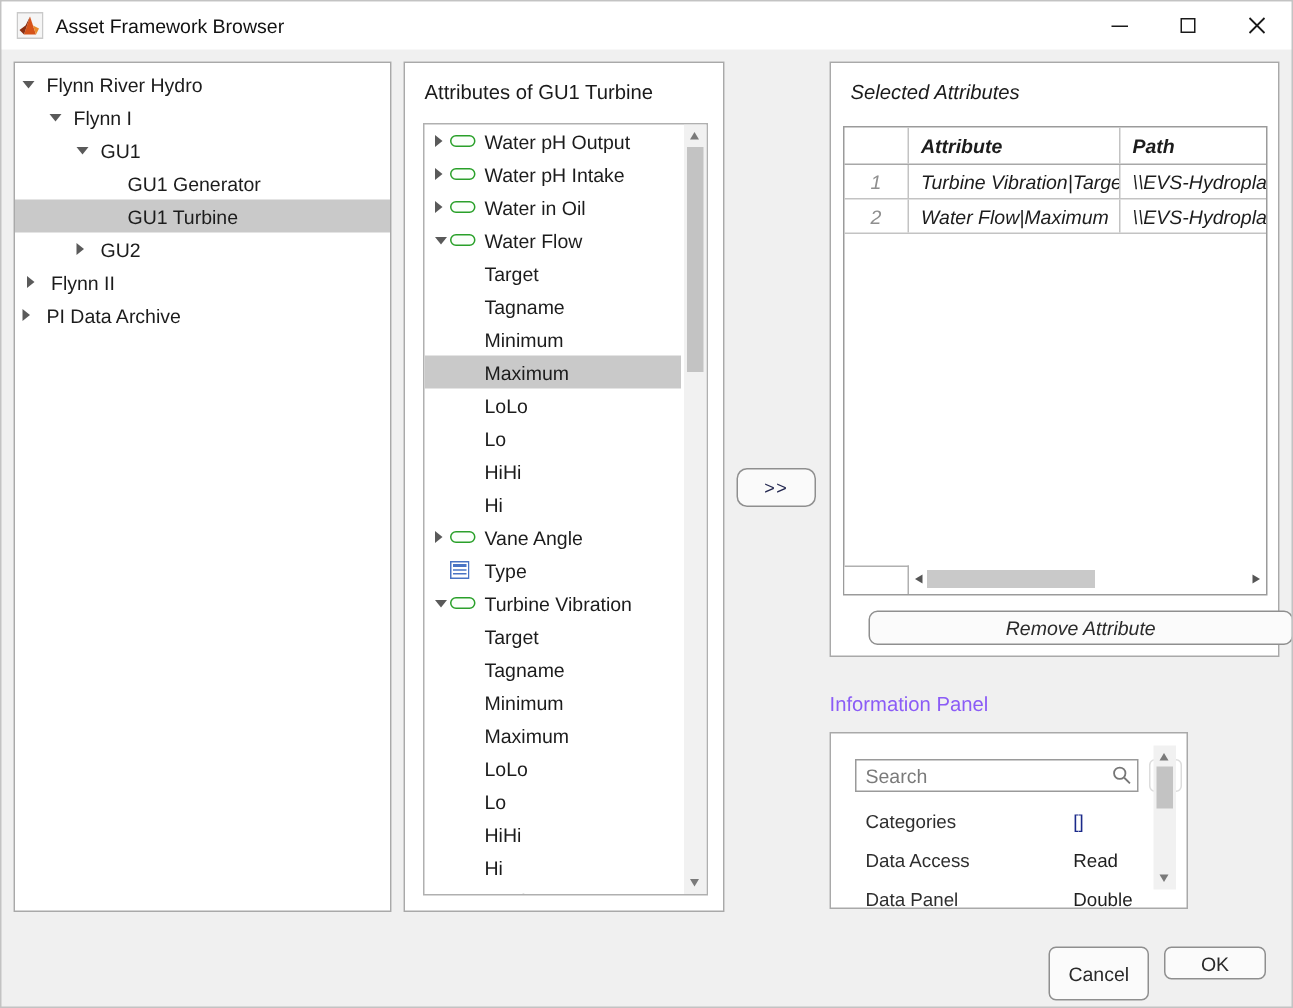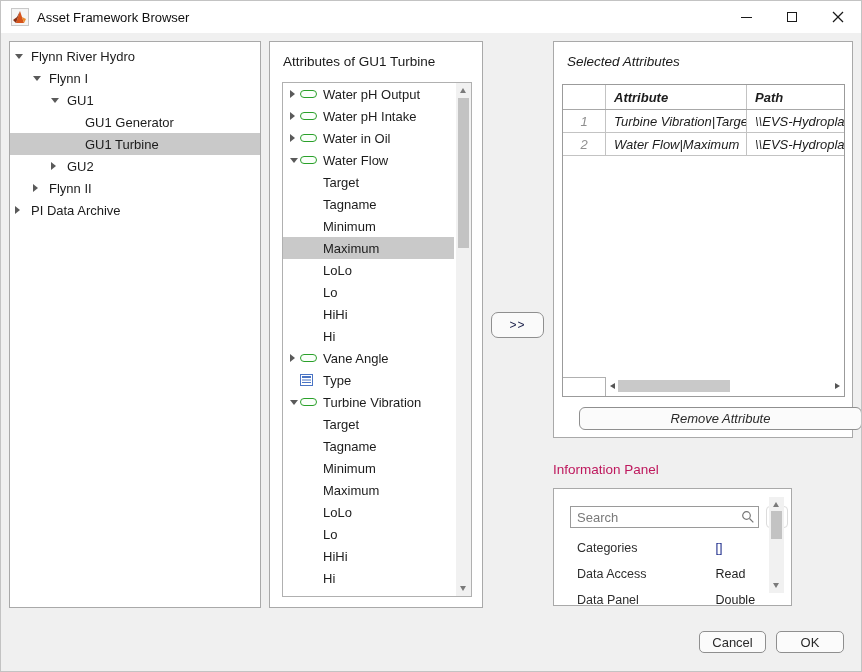--- a/index.html
+++ b/index.html
@@ -65,41 +65,41 @@
   #tbl-hscroll { position:absolute; left:0; right:0; bottom:0; height:20px; display:flex; align-items:center; }
   #tbl-corner { width:43px; height:19px; flex:none; border:1px solid #b0b0b0; border-left:none; border-bottom:none; background:#fff; }
   .hsb { position:relative; flex:1; height:100%; }
   .hsb .thumb { position:absolute; top:4px; height:12px; background:#c9c9c9; }
   .hsb-l { position:absolute; left:4px; top:7px; width:0; height:0; border-top:3.5px solid transparent; border-bottom:3.5px solid transparent; border-right:5px solid #555; }
   .hsb-r { position:absolute; right:4px; top:7px; width:0; height:0; border-top:3.5px solid transparent; border-bottom:3.5px solid transparent; border-left:5px solid #555; }
   .btn { border:1px solid #8f8f8f; border-radius:6px; background:#fbfbfb; color:#2a2a2a; font-size:13px; display:flex; align-items:center; justify-content:center; }
   #removebtn { position:absolute; left:8px; top:365px; width:283px; height:23px;margin-left:17px; }
 
   
-  #infolabel { position:absolute; left:552px; top:461px; font-size:13.5px; color:#be185d; }
+  #infolabel { position:absolute; left:552px; top:461px; font-size:13.5px; color:#8b5cf6; }
   #infobox { left:552px; top:487px; width:239px; height:118px; overflow:hidden; }
   #searchwrap { position:absolute; left:16px; top:17px; width:189px; height:22px; }
   #searchinput { width:100%; height:100%; border:1px solid #9a9a9a; padding:0 22px 0 6px; font-family:"Liberation Sans", sans-serif; font-size:13px; color:#333; background:#fff; }
   #searchinput::placeholder { color:#7a7a7a; opacity:1; }
   #searchicon { position:absolute; right:4px; top:4px; }
   .iconbtn { position:absolute; width:22px; height:22px; border-radius:4px; display:flex; align-items:center; justify-content:center; }
   #groupbtn { left:212px; top:17px; border:1px solid #dcdcdc; background:#fff; }
   #sortbtn { left:240px; top:17px; border:1px solid #8f8f8f; background:#dedede; }
   .sortglyph { display:flex; align-items:center; }
   .sortletters { display:flex; flex-direction:column; line-height:7px; font-size:8px; color:#444; font-weight:bold; }
   .sortarrow { margin-left:1px; display:flex; flex-direction:column; align-items:center; }
   .sortarrow .stem { width:1px; height:7px; background:#444; }
   .sortarrow .head { width:0; height:0; border-left:2.5px solid transparent; border-right:2.5px solid transparent; border-top:3.5px solid #444; }
   #infoscroll { position:absolute; right:7px; top:8px; width:15px; height:96px; background:#f1f1f1; }
   .prow { position:absolute; left:23px; height:16px; font-size:12.5px; color:#2e2e2e; }
   .prow .pname { display:inline-block; width:135px; }
   .prow .pval { color:#1f1f1f; }
 
   
-  #cancelbtn { position:absolute; left:698px; top:630px; width:67px; height:22px; border-radius:5px; }
+  #cancelbtn { position:absolute; left:698px; top:630px; width:67px; height:36px; border-radius:5px; }
   #okbtn { position:absolute; left:775px; top:630px; width:68px; height:22px; border-radius:5px; }
 </style>
 </head>
 <body>
 
 <div id="win">
 
   <div id="titlebar">
     <svg id="appicon" viewBox="0 0 18 18">
       <rect x="0.5" y="0.5" width="17" height="17" fill="#f5f5f5" stroke="#c9c9c9"></rect>
@@ -150,21 +150,21 @@
     <div class="trow sel" style="padding-left:59px">
       <span class="abox"></span>
       <span class="tlabel">GU1 Turbine</span>
     </div>
     <div class="trow" style="padding-left:41px">
       <span class="abox">
           <span class="tri-r"></span>
         </span>
       <span class="tlabel">GU2</span>
     </div>
-    <div class="trow" style="padding-left:23px">
+    <div class="trow" style="padding-left:8px">
       <span class="abox">
           <span class="tri-r"></span>
         </span>
       <span class="tlabel">Flynn II</span>
     </div>
     <div class="trow" style="padding-left:5px">
       <span class="abox">
           <span class="tri-r"></span>
         </span>
       <span class="tlabel">PI Data Archive</span>

